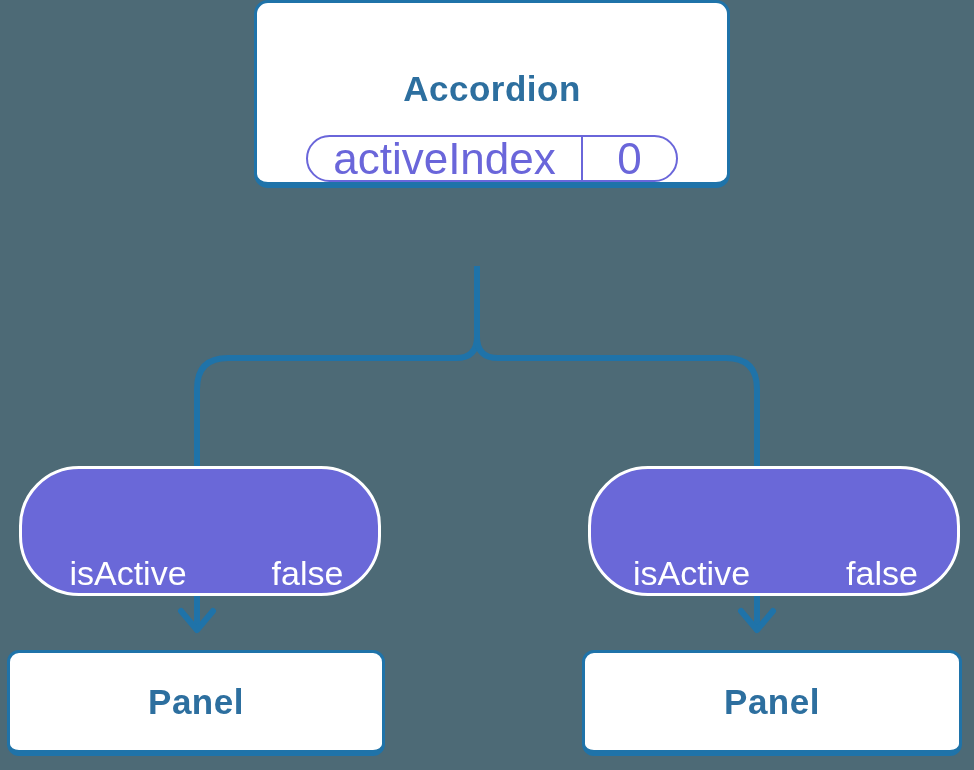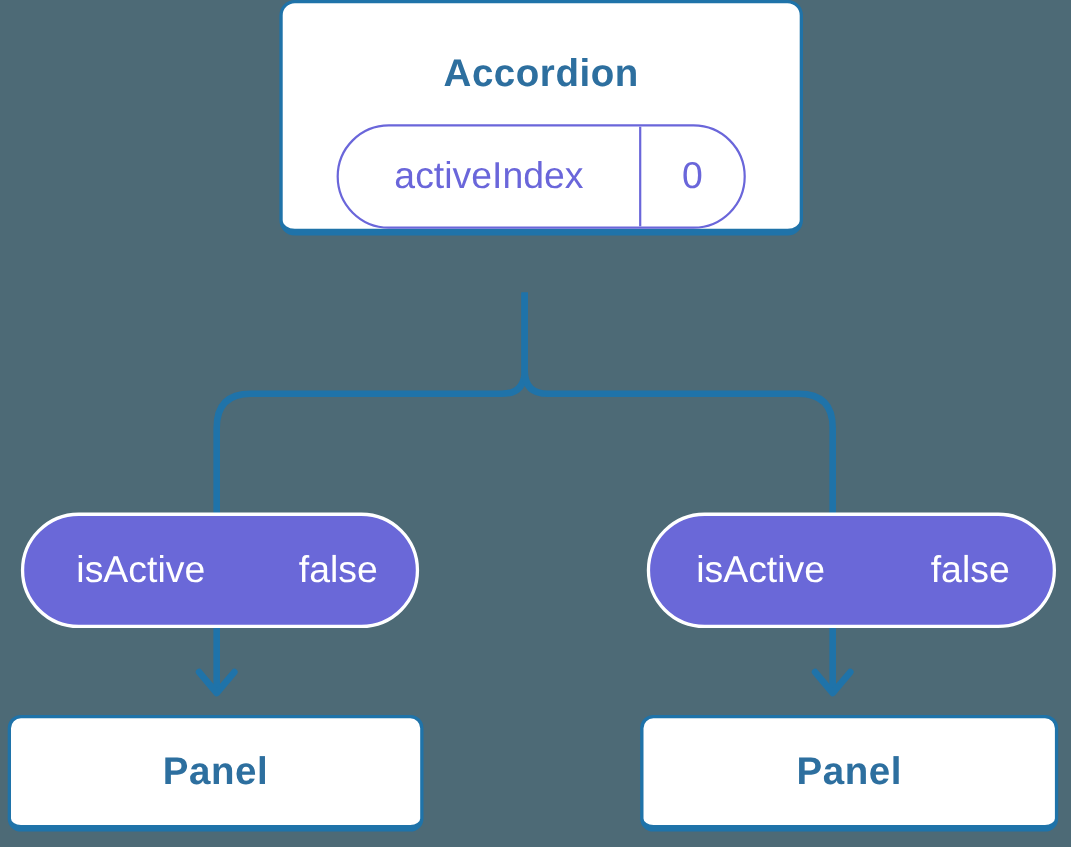--- a/index.html
+++ b/index.html
@@ -27,41 +27,41 @@
     position:absolute;background:var(--card-bg);
     border:3px solid var(--line);border-bottom-width:6px;
     border-radius:14px;box-sizing:border-box;z-index:2;
     display:flex;flex-direction:column;align-items:center;
   }
   .card-title{
     color:var(--card-text);font-size:35px;font-weight:600;
     line-height:48px;letter-spacing:.5px;
   }
 
-  .root-card{left:254px;top:0;width:476px;height:214px;padding-top:40px;}
+  .root-card{left:254px;top:0;width:476px;height:188px;padding-top:62px;}
   .root-card .card-title{margin-bottom:22px;}
 
   .state-pill{
     width:372px;height:100px;box-sizing:border-box;
     border:2px solid var(--purple-line);border-radius:60px;
     display:flex;align-items:stretch;overflow:hidden;background:var(--card-bg);
   }
   .state-pill .cell{
     display:flex;align-items:center;justify-content:center;
-    color:var(--purple-line);font-size:34px;
+    color:var(--purple-line);font-size:44px;
   }
   .state-pill .cell.name{flex:1;}
   .state-pill .cell.value{width:93px;}
   .state-pill .divider{width:2px;background:var(--purple-line);}
 
   .prop-pill{
-    position:absolute;z-index:2;height:105px;box-sizing:border-box;
+    position:absolute;z-index:2;height:130px;box-sizing:border-box;
     background:var(--purple-fill);
     border:3px solid #ffffff;border-radius:60px;
-    display:flex;align-items:center;overflow:hidden;
+    display:flex;align-items:flex-end;overflow:hidden;
   }
   .prop-pill .cell{
     display:flex;align-items:center;justify-content:center;
     color:#ffffff;font-size:34px;
   }
   .prop-pill .cell.name{flex:1;}
   .prop-pill .divider{width:3px;background:#ffffff;}
   .prop-pill-left{left:19px;top:466px;width:362px;}
   .prop-pill-left .cell.value{width:141px;}
   .prop-pill-right{left:588px;top:466px;width:372px;}

